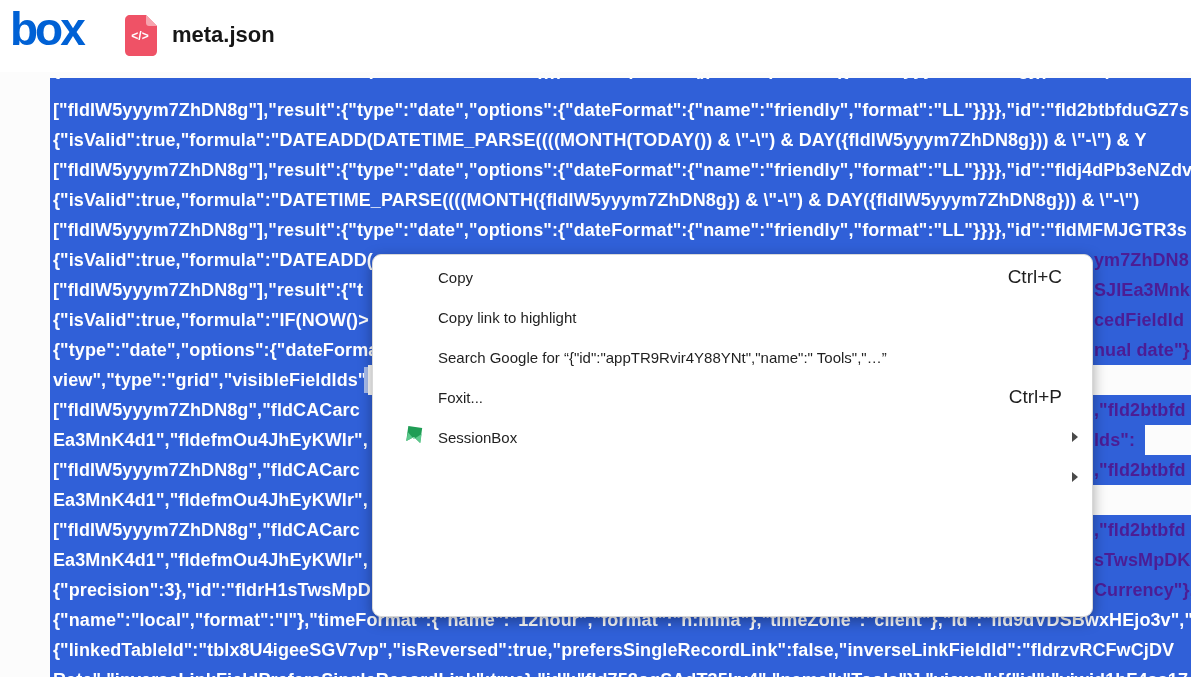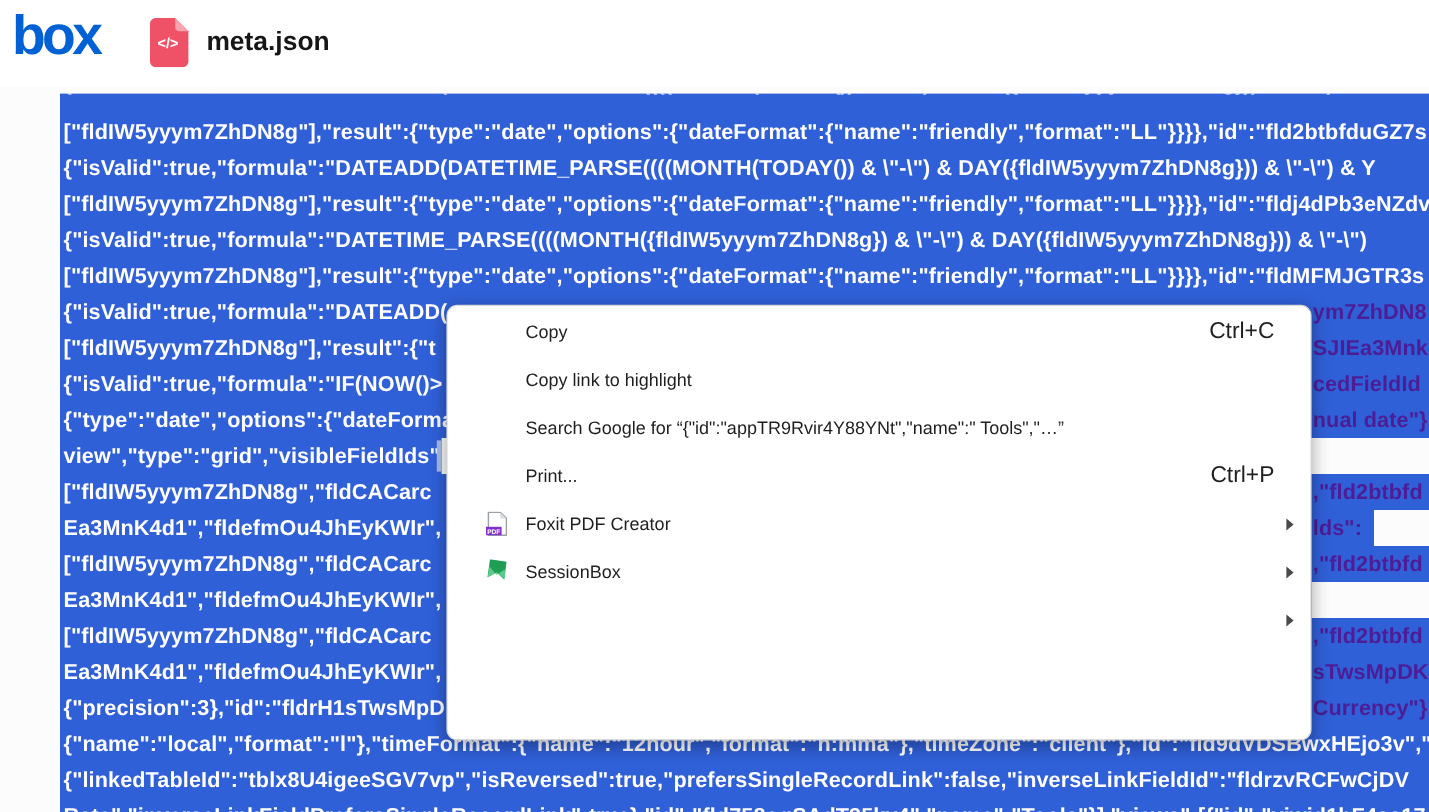--- a/index.html
+++ b/index.html
@@ -95,34 +95,22 @@
         <span>Copy</span>
         <span class="shortcut">Ctrl+C</span>
       </div>
       <div class="menu-item">
         <span>Copy link to highlight</span>
       </div>
       <div class="menu-item">
         <span>Search Google for “{"id":"appTR9Rvir4Y88YNt","name":" Tools","…”</span>
       </div>
       <div class="menu-item">
-        <span>Print...</span>
+        <span>Foxit...</span>
         <span class="shortcut">Ctrl+P</span>
-      </div>
-      <div class="menu-item">
-        <span class="mi-icon">
-          <svg width="18" height="22" viewBox="0 0 18 22">
-            <path d="M2 1h10l5 5v14H2z" fill="#ffffff" stroke="#9aa0a6" stroke-width="1.2"></path>
-            <path d="M12 1l5 5h-5z" fill="#dadce0"></path>
-            <rect x="0" y="13" width="13" height="7" fill="#8430ce"></rect>
-            <text x="6.5" y="18.6" font-size="5.5" font-weight="bold" fill="#ffffff" text-anchor="middle" font-family="Liberation Sans, sans-serif">PDF</text>
-          </svg>
-        </span>
-        <span>Foxit PDF Creator</span>
-        <span class="arrow"></span>
       </div>
       <div class="menu-item">
         <span class="mi-icon">
           <svg width="20" height="22" viewBox="0 0 20 22">
             <path d="M3 1h14v15l-7-5-7 5z" fill="#1f9d55" transform="rotate(8 10 10)"></path>
             <path d="M3 7l7 6 7-6v9l-7-5-7 5z" fill="#5cc98c" transform="rotate(8 10 12)"></path>
           </svg>
         </span>
         <span>SessionBox</span>
         <span class="arrow"></span>

